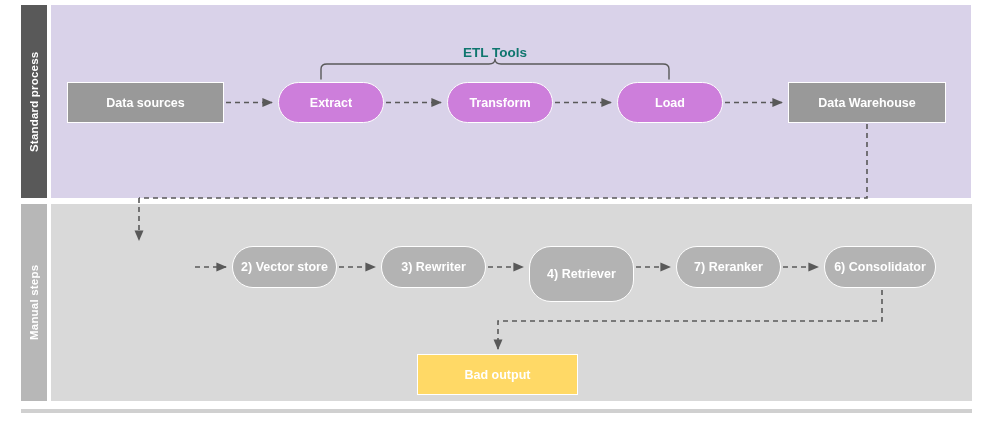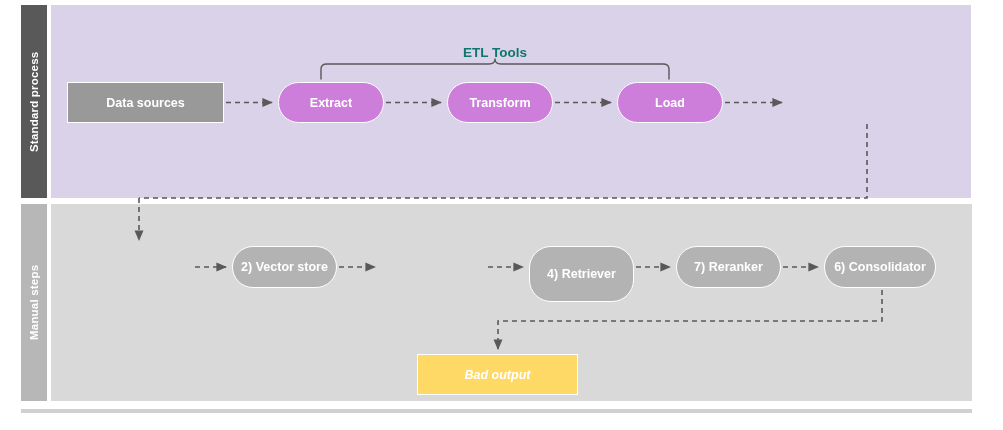--- a/index.html
+++ b/index.html
@@ -65,21 +65,21 @@
     line-height: 14px;
     box-sizing: border-box;
     border: 1.5px solid #ffffff;
   }
   .node.rect { border-radius: 0; }
   .node.pill { border-radius: 22px; }
 
   .node.gray-dark  { background: #999999; }
   .node.magenta    { background: #cd7edb; }
   .node.gray-mid   { background: #b3b3b3; }
-  .node.yellow     { background: #ffd966; font-style: italic; }
+  .node.yellow     { background: #ffd966; }
 
   
   #edges {
     position: absolute;
     left: 0;
     top: 0;
     width: 1003px;
     height: 430px;
     pointer-events: none;
   }
@@ -141,21 +141,23 @@
     <path d="M 321,79 L 321,69 Q 321,64 327,64 L 489,64 Q 495,64 495,59
              Q 495,64 501,64 L 663,64 Q 669,64 669,69 L 669,79" stroke="#595959" stroke-width="1.4" fill="none" stroke-linecap="round" stroke-linejoin="round"></path>
   </svg>
 
   <div id="etl-label">ETL Tools</div>
 
   <div class="node pill magenta" style="left:278px; top:82px;  width:106px; height:41px;">Extract</div>
   <div class="node rect gray-dark" style="left:67px;  top:82px;  width:157px; height:41px;">Data sources</div>
   <div class="node pill magenta" style="left:447px; top:82px;  width:106px; height:41px;">Transform</div>
   <div class="node pill magenta" style="left:617px; top:82px;  width:106px; height:41px;">Load</div>
+  <div class="node rect gray-dark" style="left:788px; top:82px;  width:158px; height:41px;">Data Warehouse</div>
 
   <div class="node pill gray-mid" style="left:232px; top:246px; width:105px; height:42px;">2) Vector store</div>
+  <div class="node pill gray-mid" style="left:381px; top:246px; width:105px; height:42px;">3) Rewriter</div>
   <div class="node pill gray-mid" style="left:529px; top:246px; width:105px; height:56px;">4) Retriever</div>
   <div class="node pill gray-mid" style="left:676px; top:246px; width:105px; height:42px;">7) Reranker</div>
   <div class="node pill gray-mid" style="left:824px; top:246px; width:112px; height:42px;">6) Consolidator</div>
 
   <div class="node rect yellow" style="left:417px; top:354px; width:161px; height:41px;">Bad output</div>
 
 </div>
 
 </body></html>

